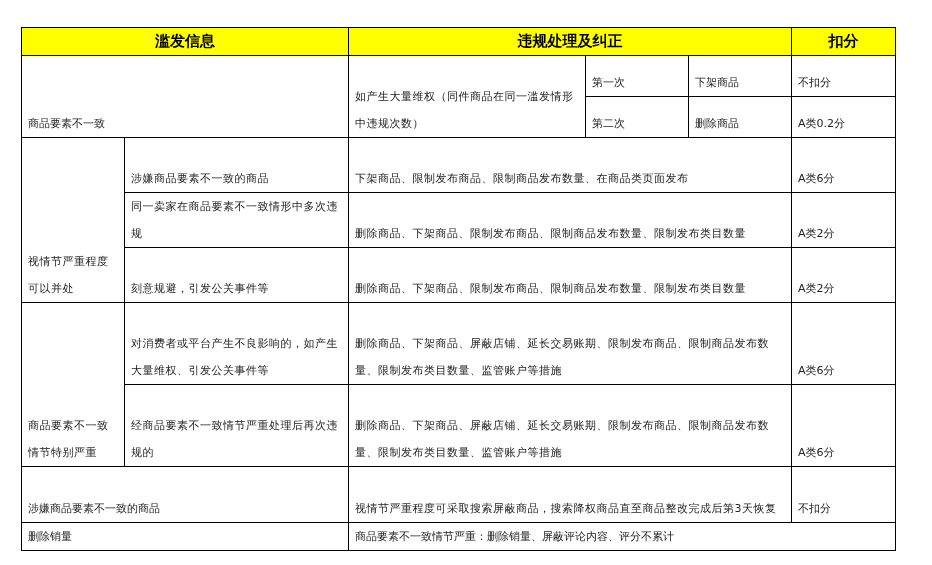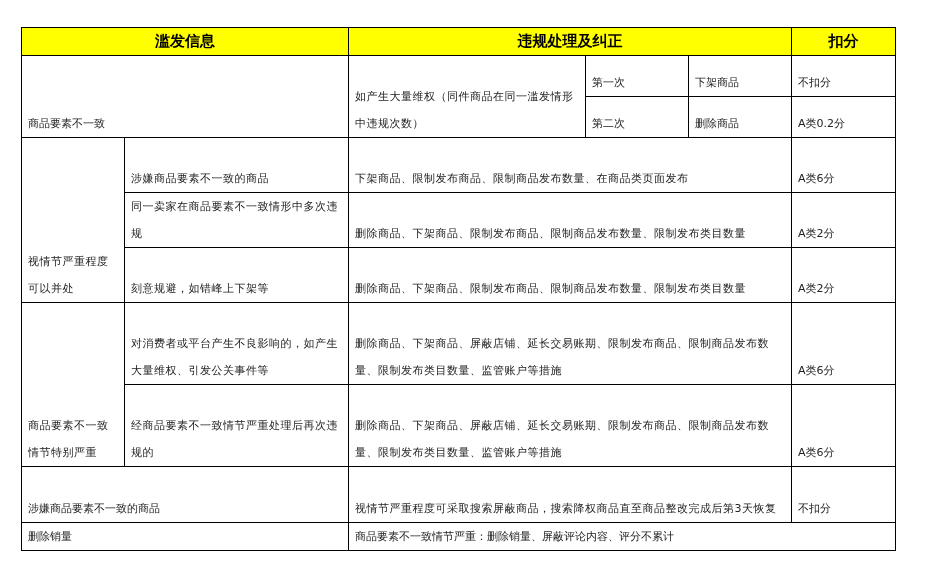--- a/index.html
+++ b/index.html
@@ -84,21 +84,21 @@
     <td>
           <span class="wrap">同一卖家在商品要素不一致情形中多次违规</span>
         </td>
     <td colspan="3">
           <span class="wrap">删除商品、下架商品、限制发布商品、限制商品发布数量、限制发布类目数量</span>
         </td>
     <td>A类2分</td>
   </tr>
   <tr style="height:55px">
     <td>
-          <span class="wrap">刻意规避，如错峰上下架等</span>
+          <span class="wrap">刻意规避，引发公关事件等</span>
         </td>
     <td colspan="3">
           <span class="wrap">删除商品、下架商品、限制发布商品、限制商品发布数量、限制发布类目数量</span>
         </td>
     <td>A类2分</td>
   </tr>
 
   <tr style="height:82px">
     <td rowspan="2">
       <span class="wrap">商品要素不一致情节特别严重</span>

